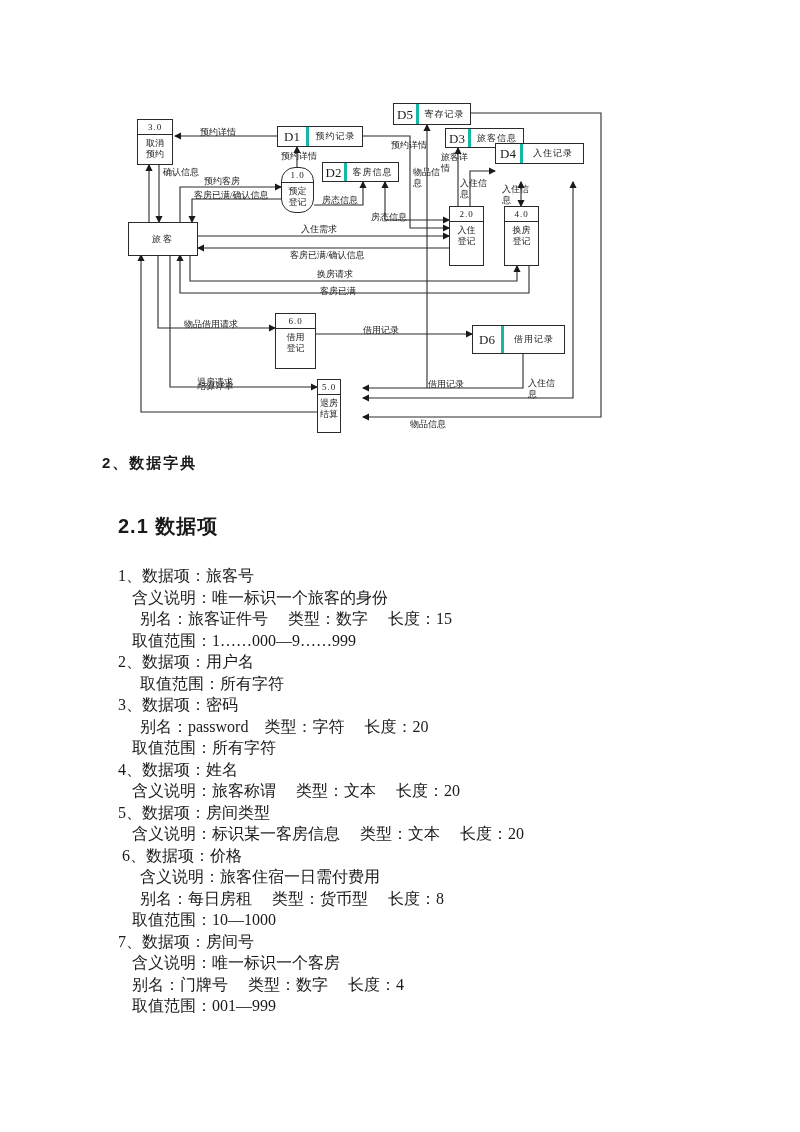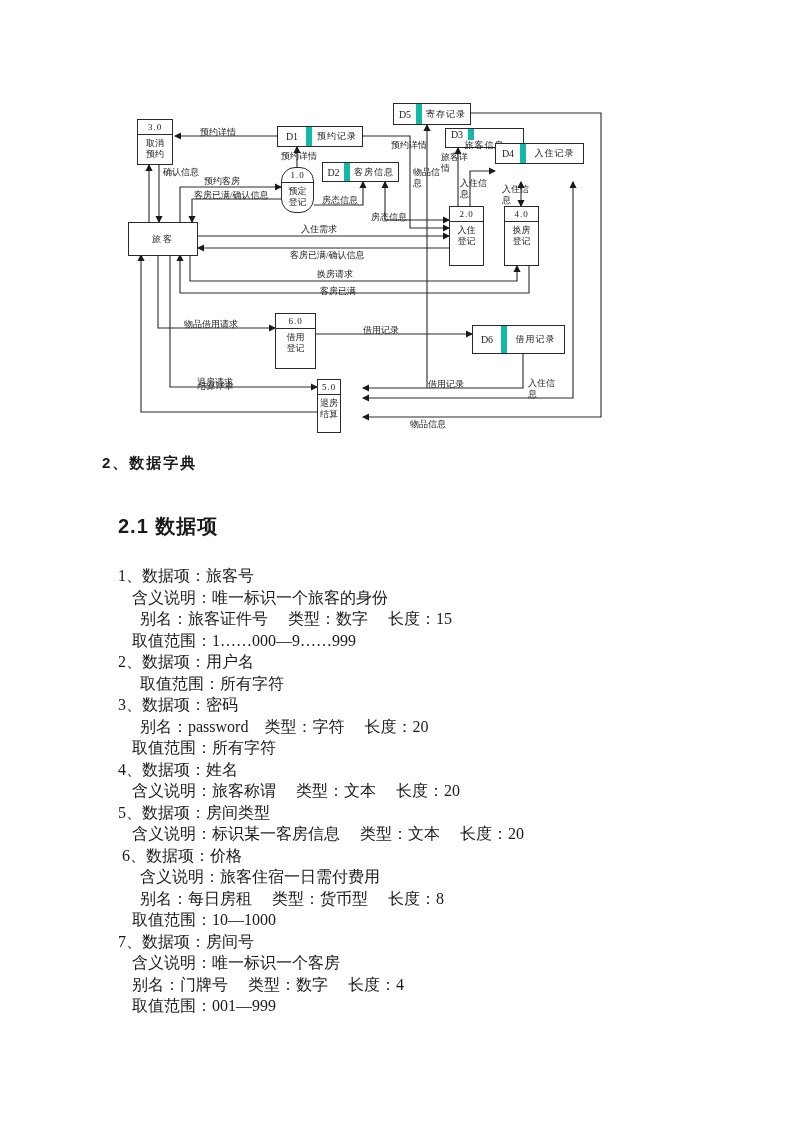--- a/index.html
+++ b/index.html
@@ -7,21 +7,21 @@
        font-family:"Liberation Serif","DejaVu Serif",serif;color:#1a1a1a;overflow:hidden;}
   .page{position:absolute;left:0;top:0;width:800px;height:1132px;background:#fff;}
   .diagram{position:absolute;left:0;top:0;width:800px;height:450px;}
   .diagram svg{position:absolute;left:0;top:0;}
   .node{position:absolute;border:1px solid #2a2a2a;background:#fff;box-sizing:border-box;
         font-size:9px;line-height:11px;text-align:center;color:#1a1a1a;}
   .process{display:flex;flex-direction:column;}
   .pnum{border-bottom:1px solid #2a2a2a;padding:2px 0 1px 0;letter-spacing:1px;}
   .plabel{white-space:pre-line;padding-top:3px;flex:1;}
   .store{display:flex;flex-direction:row;}
-  .scode{border-right:6px solid #14b8a6;display:flex;align-items:center;justify-content:center;font-size:10px;}
+  .scode{border-right:3px solid #14b8a6;display:flex;align-items:center;justify-content:center;font-size:13px;}
   .sname{flex:1;display:flex;align-items:center;justify-content:center;letter-spacing:1px;}
   .external{display:flex;align-items:center;justify-content:center;letter-spacing:2px;}
   .elabel{position:absolute;font-size:9px;line-height:10.5px;white-space:pre-line;color:#1a1a1a;}
   .h1{position:absolute;left:102px;top:454px;margin:0;font-size:15px;font-weight:bold;
       font-family:"Liberation Sans","DejaVu Sans",sans-serif;letter-spacing:2px;}
   .h2{position:absolute;left:118px;top:513px;margin:0;font-size:20px;font-weight:bold;
       font-family:"Liberation Sans","DejaVu Sans",sans-serif;letter-spacing:1px;}
   .body-text{position:absolute;left:118px;top:565px;width:560px;font-size:16px;line-height:21.5px;}
   .bline{white-space:pre;}
   .ind0{padding-left:0;}
@@ -95,21 +95,21 @@
 结算</div>
       </div>
       <div class="node store" style="left: 277px; top: 126px; width: 86px; height: 21px;">
         <div class="scode" style="width: 28px;">D1</div>
         <div class="sname">预约记录</div>
       </div>
       <div class="node store" style="left: 322px; top: 162px; width: 77px; height: 20px;">
         <div class="scode" style="width: 21px;">D2</div>
         <div class="sname">客房信息</div>
       </div>
-      <div class="node store" style="left: 445px; top: 128px; width: 79px; height: 20px; flex-direction: column;">
+      <div class="node store" style="left: 445px; top: 128px; width: 79px; height: 20px;">
         <div class="scode" style="width: 22px;">D3</div>
         <div class="sname">旅客信息</div>
       </div>
       <div class="node store" style="left: 495px; top: 143px; width: 89px; height: 21px;">
         <div class="scode" style="width: 24px;">D4</div>
         <div class="sname">入住记录</div>
       </div>
       <div class="node store" style="left: 393px; top: 103px; width: 78px; height: 22px;">
         <div class="scode" style="width: 22px;">D5</div>
         <div class="sname">寄存记录</div>

